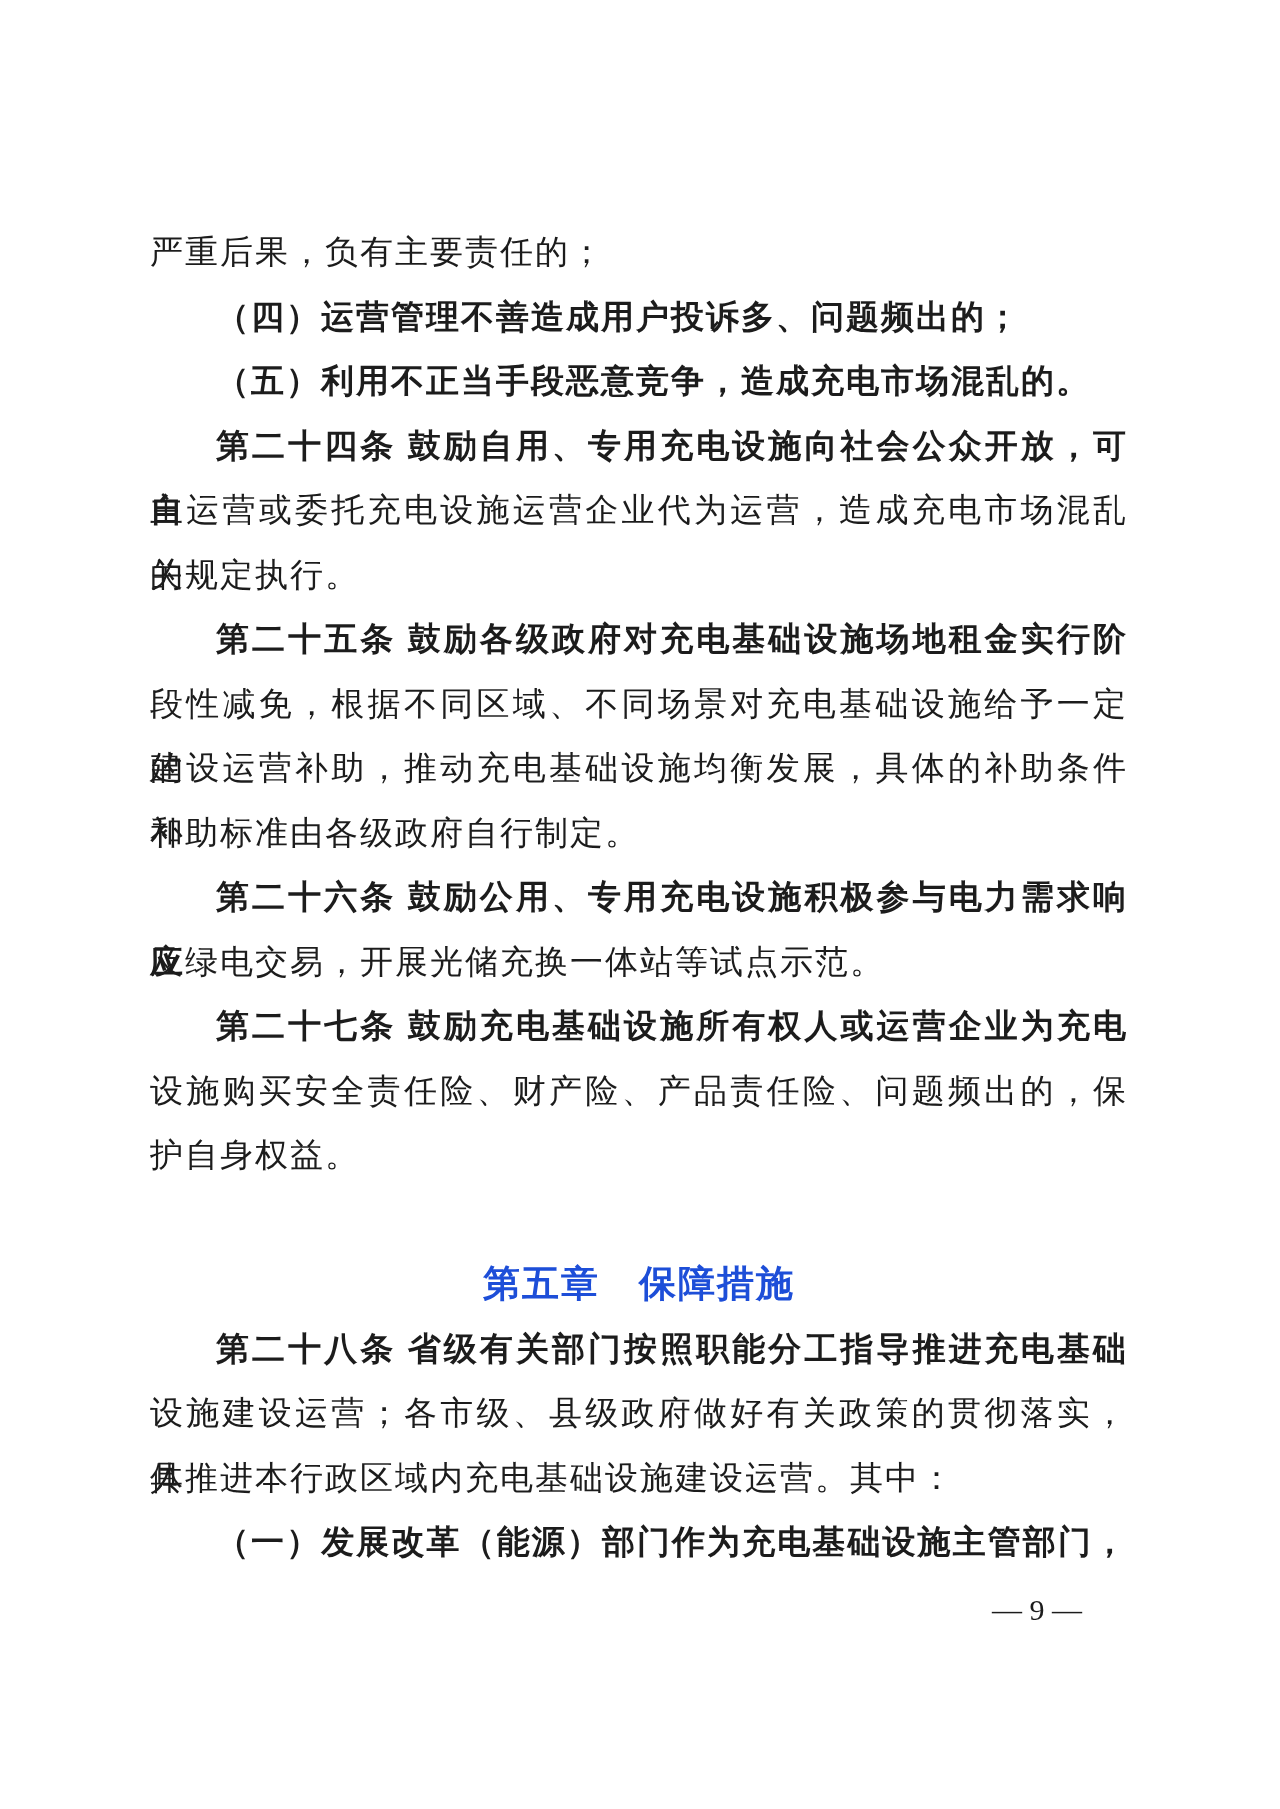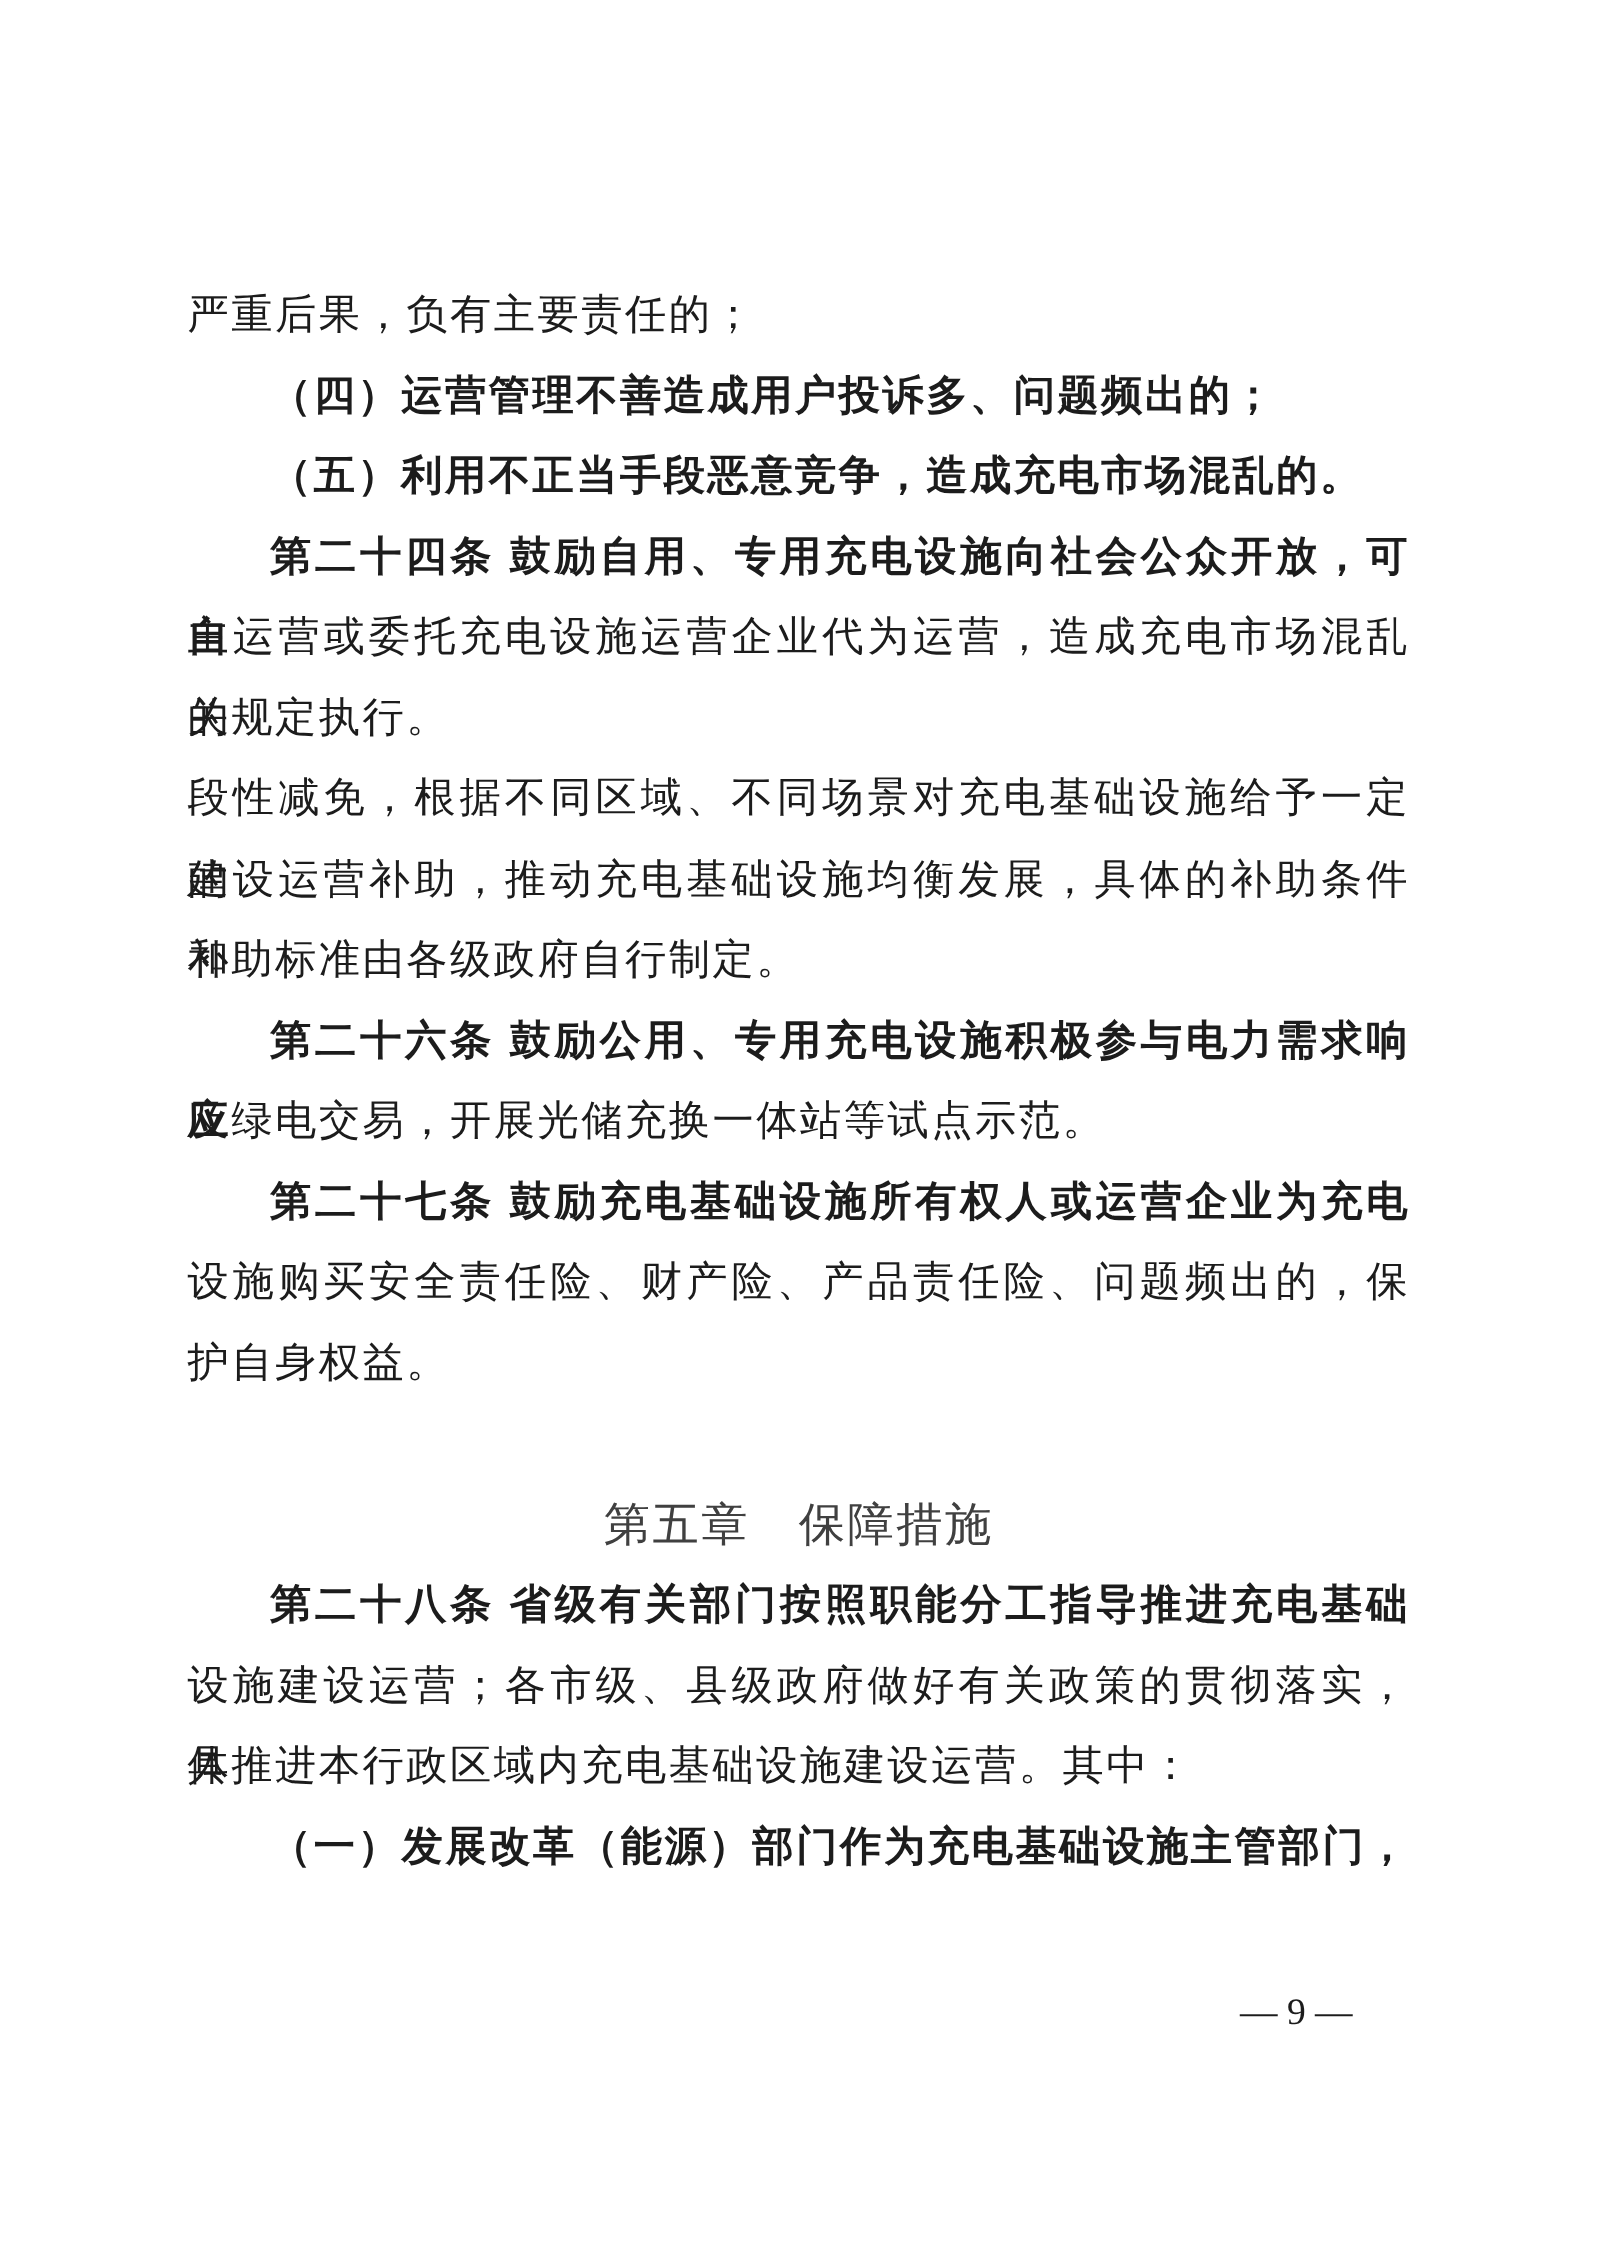--- a/index.html
+++ b/index.html
@@ -36,27 +36,27 @@
   }
   .line.justify {
     text-align: justify;
     text-align-last: justify;
   }
   .line.blank {
     
   }
   .line.heading {
     font-family: "Liberation Sans", "DejaVu Sans", sans-serif;
-    font-weight: 400;
+    font-weight: 700;
     font-size: 37px;
     text-align: center;
     text-align-last: center;
     text-indent: 0;
     letter-spacing: 2px;
-    color: #404040;
+    color: #1d4ed8;
   }
   .page-number {
     position: absolute;
     top: 1578px;
     right: 198px;
     height: 64.5px;
     line-height: 64.5px;
     font-size: 30px;
     color: #1c1c1c;
     font-family: "Liberation Serif", "DejaVu Serif", serif;
@@ -66,20 +66,21 @@
 <body>
 
 <div class="page">
   <div class="doc-body">
       <div class="line">严重后果，负有主要责任的；</div>
       <div class="line indent">（四）运营管理不善造成用户投诉多、问题频出的；</div>
       <div class="line indent">（五）利用不正当手段恶意竞争，造成充电市场混乱的。</div>
       <div class="line indent justify">第二十四条 鼓励自用、专用充电设施向社会公众开放，可自</div>
       <div class="line justify">主运营或委托充电设施运营企业代为运营，造成充电市场混乱的</div>
       <div class="line">关规定执行。</div>
+      <div class="line indent justify">第二十五条 鼓励各级政府对充电基础设施场地租金实行阶</div>
       <div class="line justify">段性减免，根据不同区域、不同场景对充电基础设施给予一定的</div>
       <div class="line justify">建设运营补助，推动充电基础设施均衡发展，具体的补助条件和</div>
       <div class="line">补助标准由各级政府自行制定。</div>
       <div class="line indent justify">第二十六条 鼓励公用、专用充电设施积极参与电力需求响应</div>
       <div class="line">及绿电交易，开展光储充换一体站等试点示范。</div>
       <div class="line indent justify">第二十七条 鼓励充电基础设施所有权人或运营企业为充电</div>
       <div class="line justify">设施购买安全责任险、财产险、产品责任险、问题频出的，保</div>
       <div class="line">护自身权益。</div>
       <div class="line blank"></div>
       <div class="line heading">第五章　保障措施</div>

